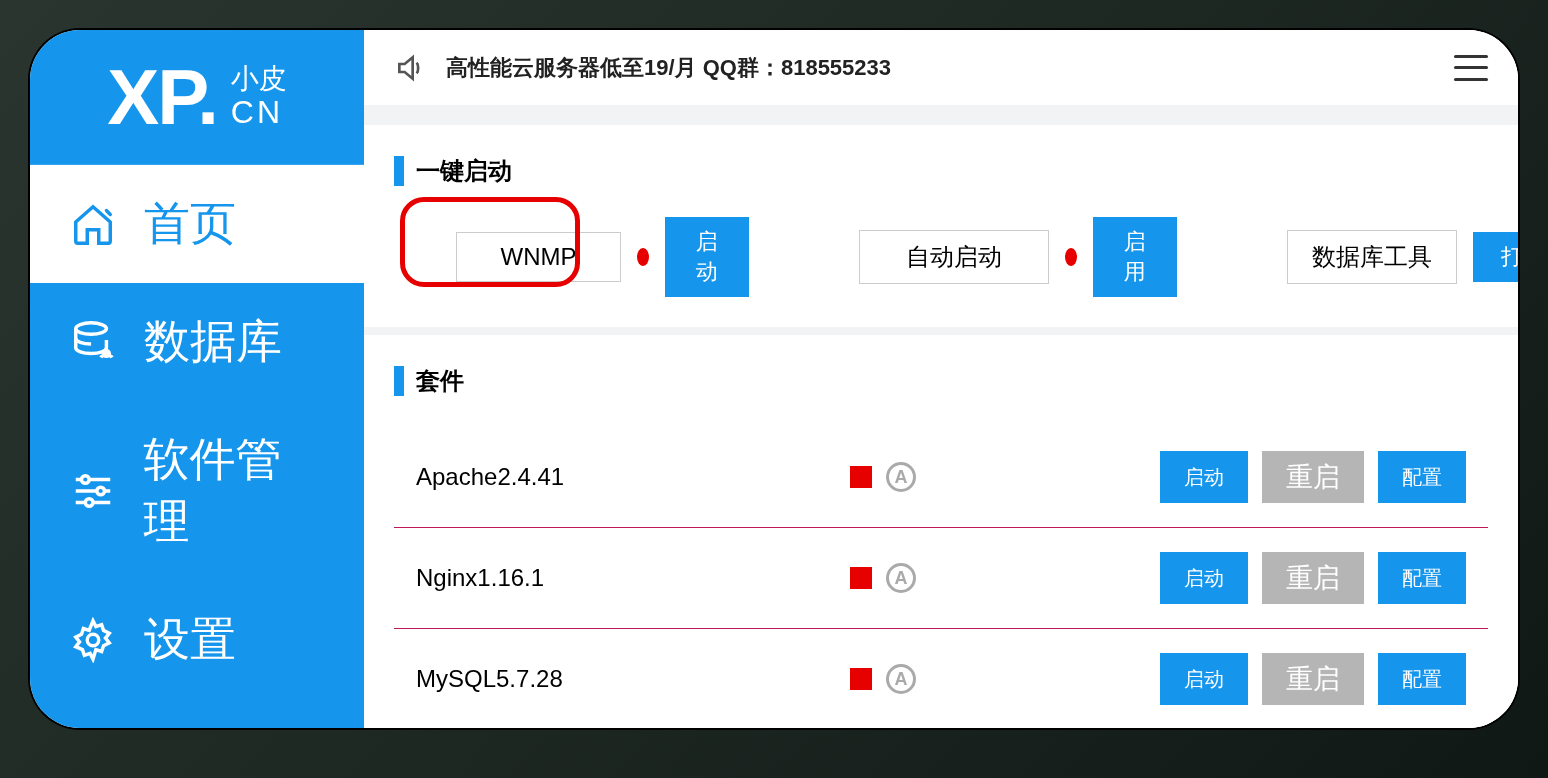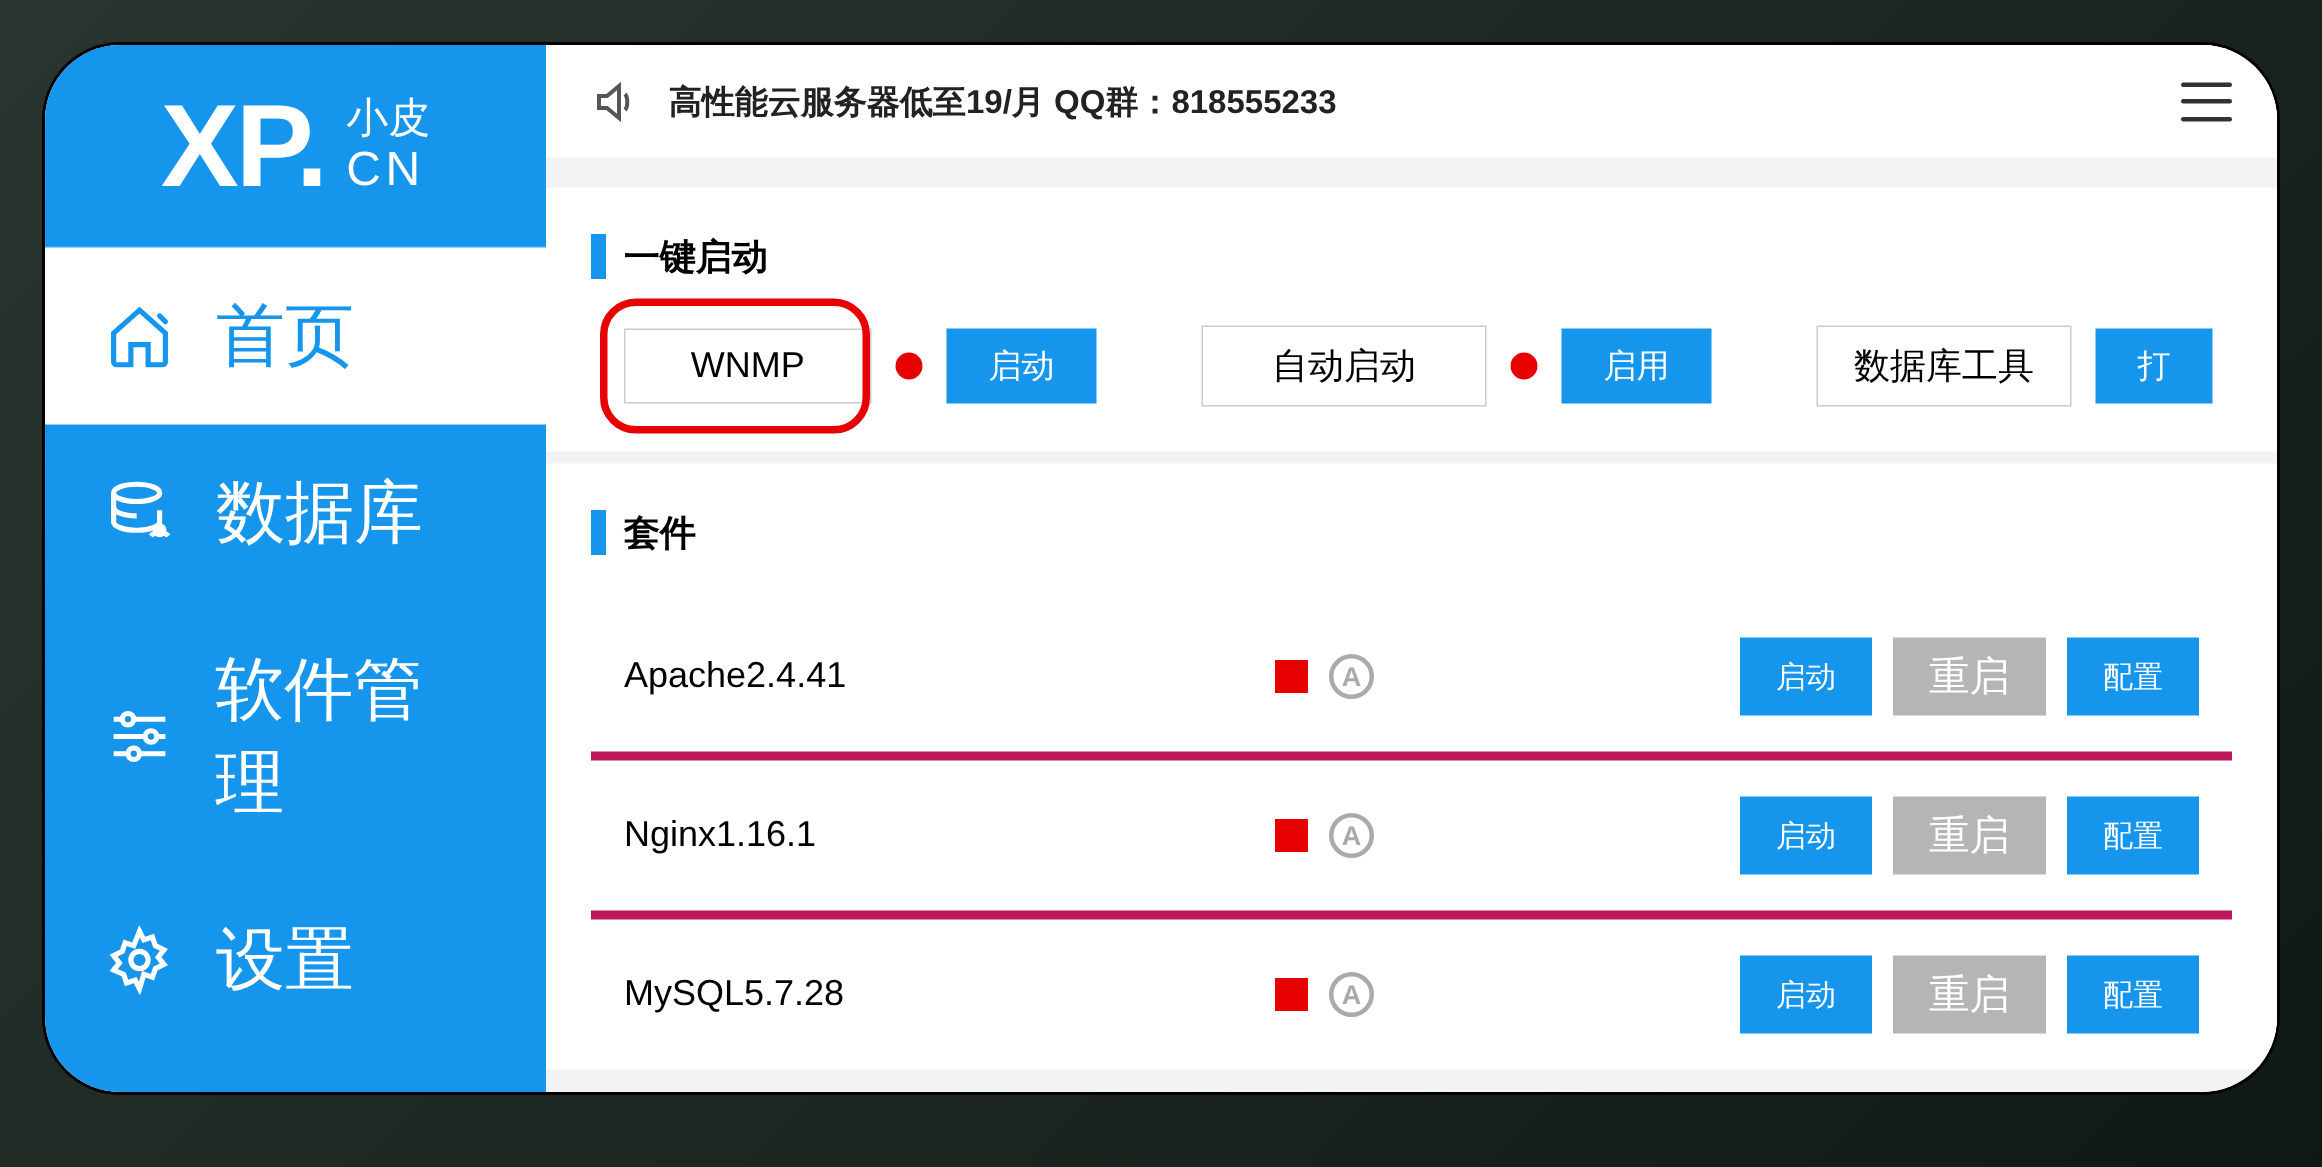--- a/index.html
+++ b/index.html
@@ -129,20 +129,21 @@
   padding-left: 22px;
 }
 .qgroup { display: flex; align-items: center; gap: 16px; position: relative; }
 .qselect {
   border: 1px solid #ccc;
   padding: 10px 22px;
   font-size: 24px;
   min-width: 165px;
   text-align: center;
   background: #fff;
+  margin-left: 40px;
 }
 .red-circle {
   position: absolute;
   border: 5px solid #e60000;
   border-radius: 24px;
   pointer-events: none;
 }
 .dot { width: 18px; height: 18px; border-radius: 50%; background: #e60000; }
 .btn-blue {
   background: #1596ec;
@@ -158,21 +159,21 @@
   border: none;
   padding: 8px 24px;
   font-size: 27px;
   cursor: pointer;
 }
 .btn-blue.sm { padding: 8px 24px; font-size: 20px; }
 .service-row {
   display: flex;
   align-items: center;
   padding: 24px 22px;
-  border-bottom: 6px solid #be185d;
+  border-bottom: 1px solid #be185d;
   gap: 14px;
 }
 .svc-name { font-size: 24px; font-weight: 500; flex: 0 0 420px; }
 .svc-status { width: 22px; height: 22px; background: #e60000; }
 .svc-a {
   width: 30px; height: 30px; border: 3px solid #aaa; border-radius: 50%;
   display: flex; align-items: center; justify-content: center;
   color: #aaa; font-weight: 700; font-size: 18px;
 }
 .svc-spacer { margin-left: auto; }

